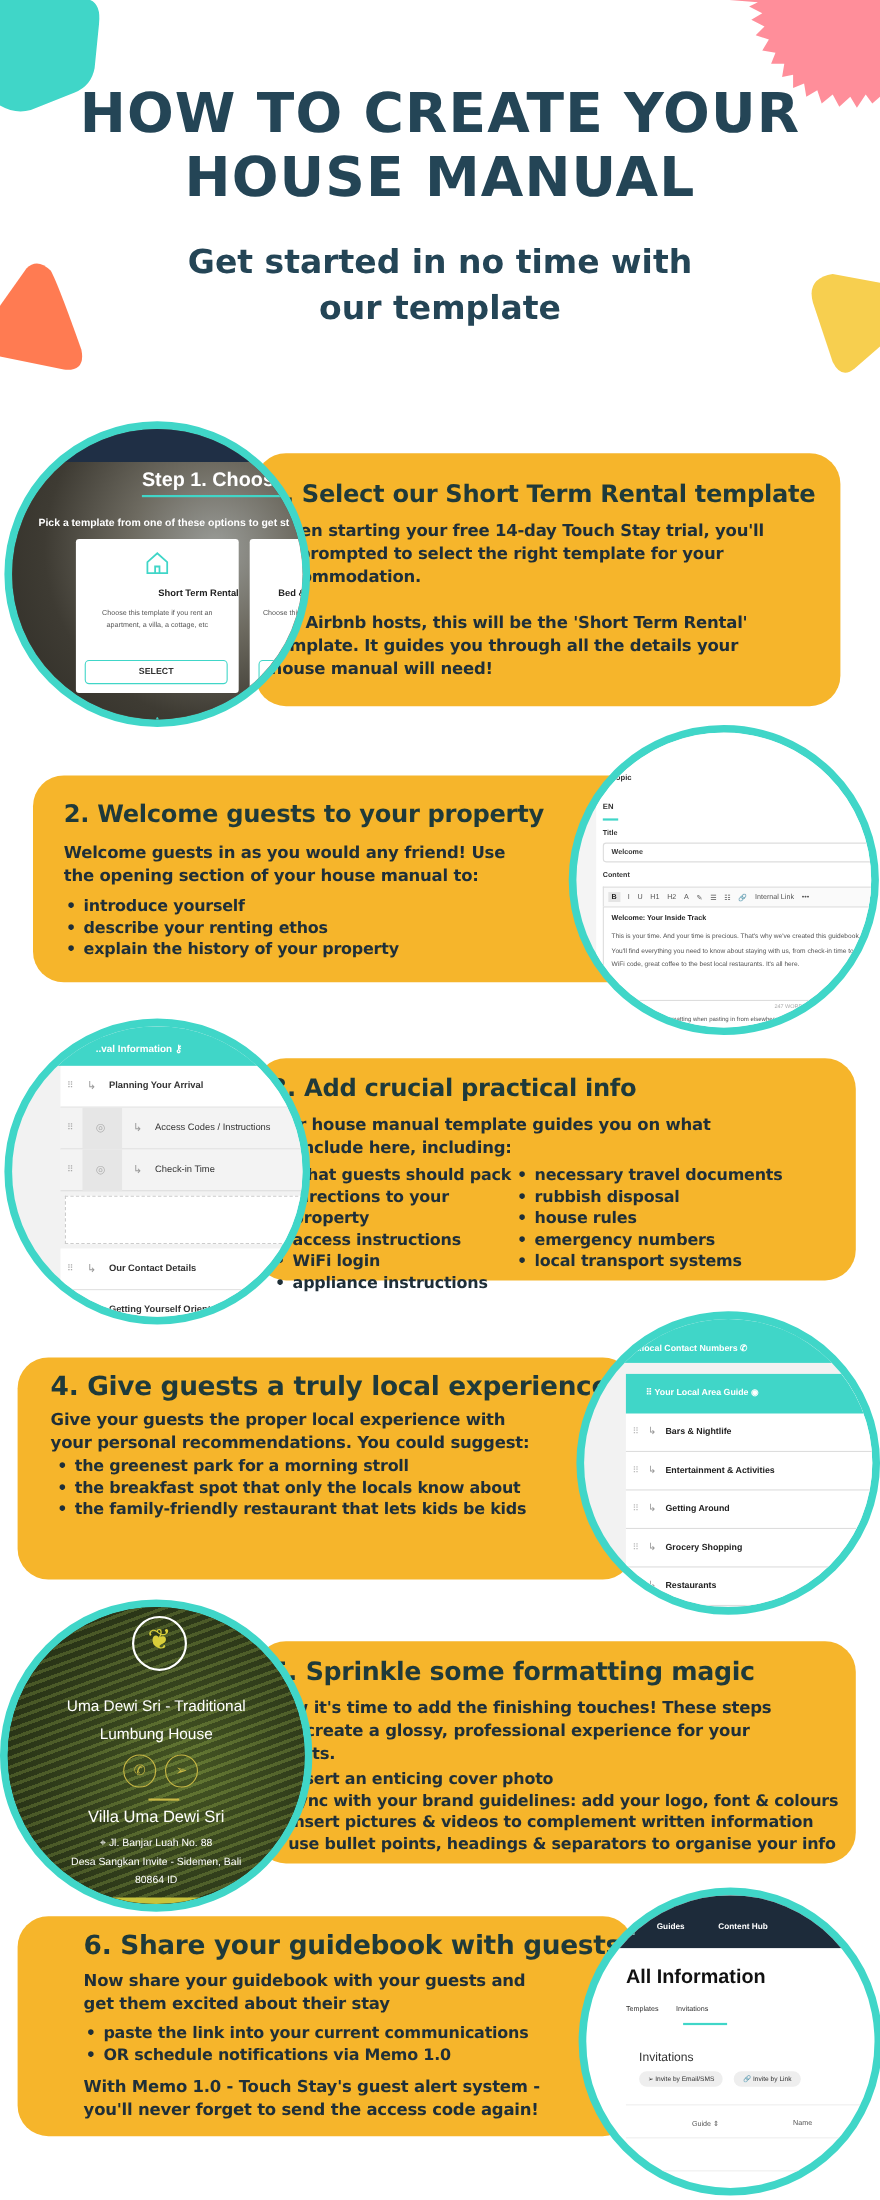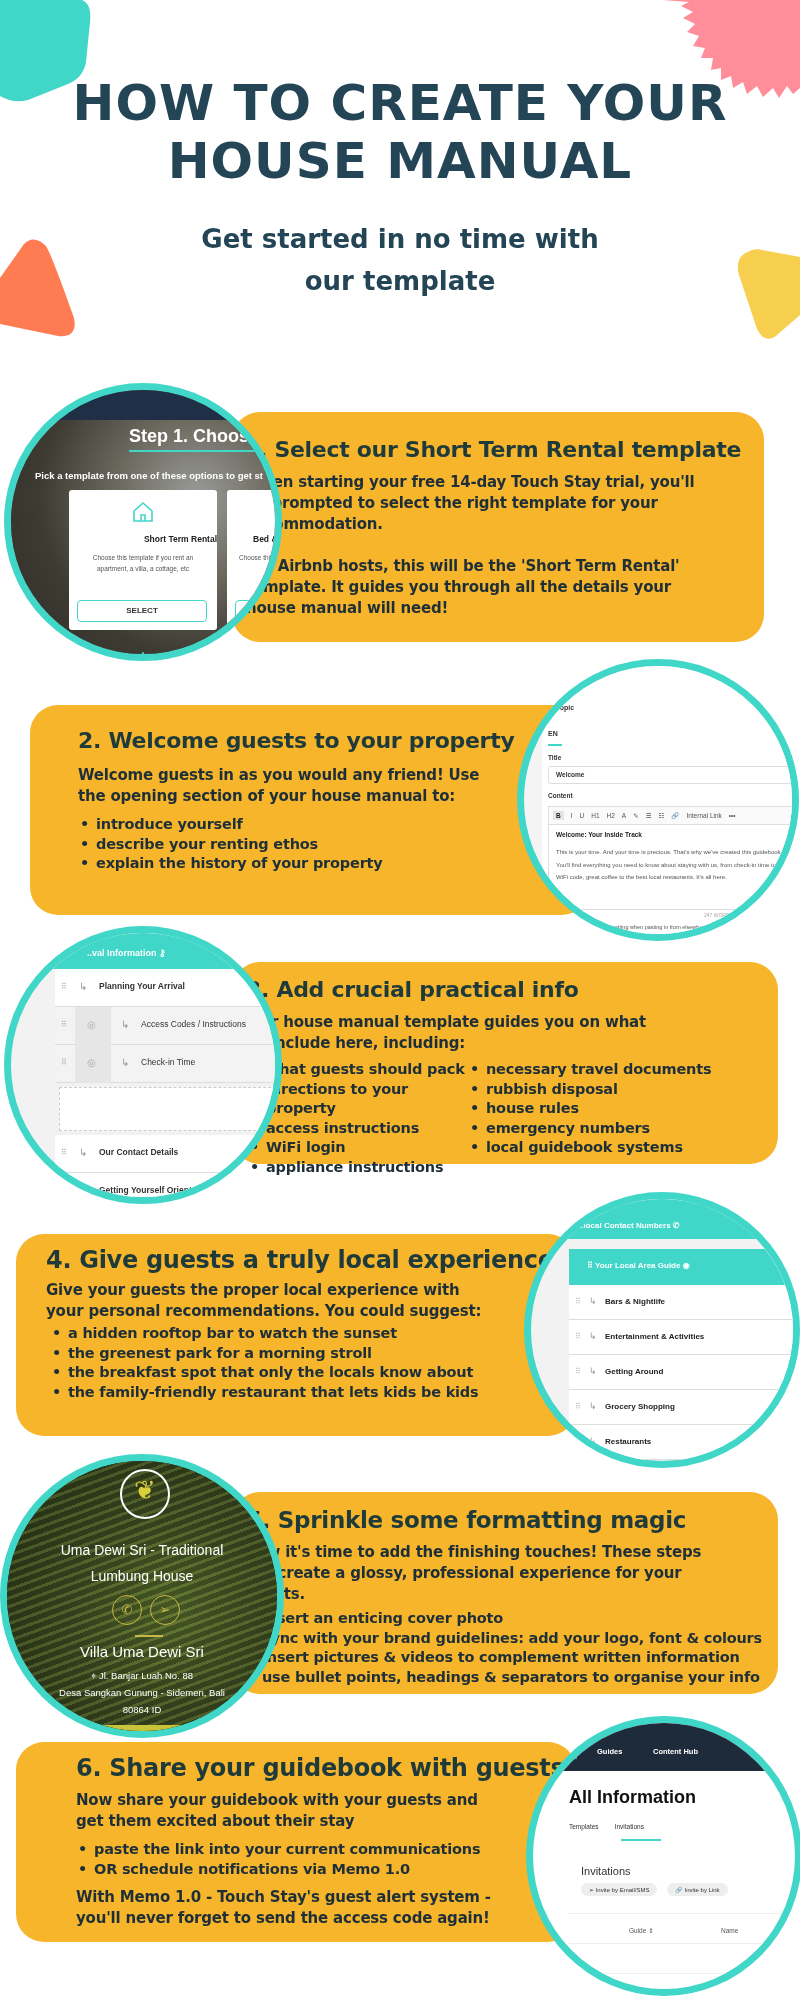--- a/index.html
+++ b/index.html
@@ -8,21 +8,21 @@
 
   .blob { position: absolute; }
 
   .hero-title {
     position: absolute; left: 0; top: 74px; width: 800px; text-align: center;
     font-family: "DejaVu Sans", sans-serif; font-weight: 700; font-size: 50px;
     line-height: 58px; color: #244556; letter-spacing: 1px;
   }
   .hero-sub {
     position: absolute; left: 0; top: 218px; width: 800px; text-align: center;
-    font-family: "DejaVu Sans", sans-serif; font-weight: 700; font-size: 26px;
+    font-family: "DejaVu Sans", sans-serif; font-weight: 700; font-size: 30px;
     line-height: 42px; color: #244556;
   }
 
   .card {
     position: absolute; background: #f6b52b; border-radius: 28px;
     color: #1f2f38; font-family: "DejaVu Sans", sans-serif; font-weight: 700;
   }
   .card h2 { font-size: 22px; line-height: 28px; font-weight: 700; color: #1f3a3a; letter-spacing: -0.3px; }
   .card p { font-size: 15px; line-height: 21px; letter-spacing: -0.2px; }
   .card ul { list-style: none; font-size: 14.5px; line-height: 19.5px; letter-spacing: -0.2px; }
@@ -178,21 +178,21 @@
     <div class="selbtn">SELECT</div>
   </div>
   <div class="tcard b">
     <div class="tname">Bed &amp; Br</div>
     <div class="tdesc">Choose this t B&amp;B, inn, or</div>
     <div class="selbtn"></div>
   </div>
   <div class="tent">⩚</div>
 </div>
 
-<div class="card" style="left:30px;top:705px;width:560px;height:210px;padding:22px 0 0 48px;">
+<div class="card" style="left:30px;top:705px;width:560px;height:188px;padding:22px 0 0 28px;">
   <h2>2. Welcome guests to your property</h2>
   <p style="margin-top:10px;width:420px;">Welcome guests in as you would any friend! Use the opening section of your house manual to:</p>
   <ul style="margin-top:8px;">
     <li>introduce yourself</li>
     <li>describe your renting ethos</li>
     <li>explain the history of your property</li>
   </ul>
 </div>
 <div class="circle c2">
   <div class="panel"></div>
@@ -233,21 +233,21 @@
       <li>directions to your property</li>
       <li>access instructions</li>
       <li>WiFi login</li>
       <li>appliance instructions</li>
     </ul>
     <ul>
       <li>necessary travel documents</li>
       <li>rubbish disposal</li>
       <li>house rules</li>
       <li>emergency numbers</li>
-      <li>local guidebook systems</li>
+      <li>local transport systems</li>
     </ul>
   </div>
 </div>
 <div class="circle c3">
   <div class="hdr"></div>
   <div class="hdr-t"><span>..val Information</span> <span>⚷</span></div>
   <div class="list">
     <div class="row">
       <span class="grip">⠿</span>
       <span class="arr">↳</span>
@@ -279,21 +279,20 @@
       <span class="arr">↳</span>
       <span class="txt">Getting Yourself Oriented</span>
     </div>
   </div>
 </div>
 
 <div class="card" style="left:16px;top:1234px;width:560px;height:202px;padding:12px 0 0 30px;">
   <h2 style="font-size:24px;">4. Give guests a truly local experience</h2>
   <p style="margin-top:6px;width:440px;">Give your guests the proper local experience with your personal recommendations. You could suggest:</p>
   <ul style="margin-top:2px;margin-left:4px;">
-    <li>a hidden rooftop bar to watch the sunset</li>
     <li>the greenest park for a morning stroll</li>
     <li>the breakfast spot that only the locals know about</li>
     <li>the family-friendly restaurant that lets kids be kids</li>
   </ul>
 </div>
 <div class="circle c4">
   <div class="topbar"></div>
   <div class="topbar-t"><span>..local Contact Numbers</span> <span>✆</span></div>
   <div class="list">
     <div class="lhdr">
@@ -347,21 +346,21 @@
     <div>Lumbung House</div>
   </div>
   <div class="icons">
     <div class="ic">✆</div>
     <div class="ic">➢</div>
   </div>
   <div class="gold-line"></div>
   <div class="villa">Villa Uma Dewi Sri</div>
   <div class="addr">
     <div><span>⌖</span> <span>Jl. Banjar Luah No. 88</span></div>
-    <div>Desa Sangkan Gunung - Sidemen, Bali</div>
+    <div>Desa Sangkan Invite - Sidemen, Bali</div>
     <div>80864 ID</div>
   </div>
   <div class="btn-strip"></div>
 </div>
 
 <div class="card" style="left:16px;top:1742px;width:560px;height:200px;padding:12px 0 0 60px;">
   <h2 style="font-size:24px;">6. Share your guidebook with guests</h2>
   <p style="margin-top:8px;width:420px;">Now share your guidebook with your guests and get them excited about their stay</p>
   <ul style="margin-top:8px;">
     <li>paste the link into your current communications</li>

